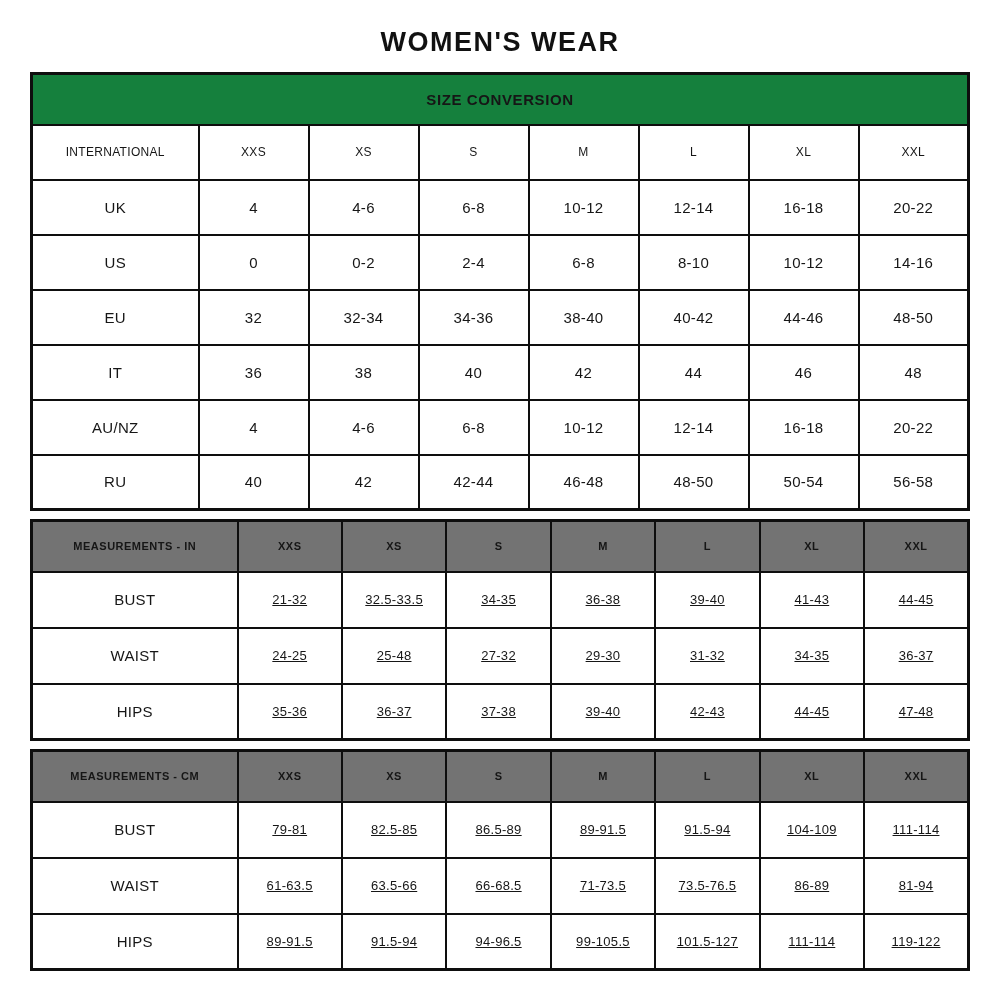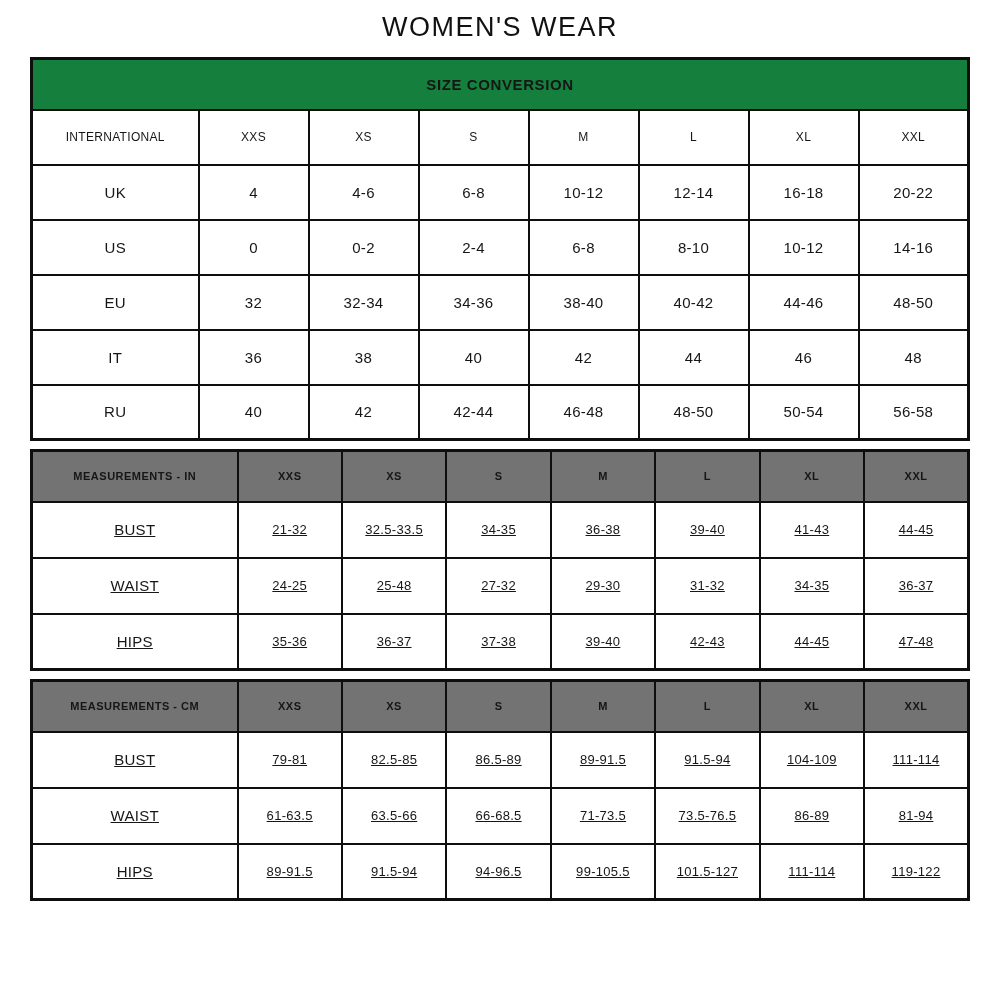--- a/index.html
+++ b/index.html
@@ -10,24 +10,24 @@
     width: 1000px;
     height: 1000px;
     font-family: "Liberation Sans", "DejaVu Sans", sans-serif;
     color: #161616;
   }
   .page {
     width: 1000px;
     padding: 10px 30px 0 30px;
   }
   h1.page-title {
-    margin: 0 0 13px 0;
+    margin: 15px 0 13px 0;
     text-align: center;
     font-size: 27px;
-    font-weight: 400;
+    font-weight: 700;
     letter-spacing: 1.5px;
     line-height: 34px;
     color: #111111;
   }
   table.grid {
     width: 940px;
     border-collapse: collapse;
     table-layout: fixed;
     border: 3px solid #0e0e0e;
     margin: 0 0 8px 0;
@@ -70,21 +70,20 @@
     height: 51px;
     background: #737373;
     font-size: 11px;
     font-weight: 700;
     letter-spacing: 0.5px;
   }
   table.meas tbody th {
     height: 56px;
     font-size: 15px;
     font-weight: 400;
-    text-decoration: underline;
   }
   table.meas tbody td {
     height: 56px;
     font-size: 13px;
     text-decoration: underline;
   }
 </style>
 </head>
 <body>
 
@@ -145,20 +144,30 @@
         </tr>
         <tr class="data-row">
           <th class="row-label">IT</th>
           <td class="cell">36</td>
           <td class="cell">38</td>
           <td class="cell">40</td>
           <td class="cell">42</td>
           <td class="cell">44</td>
           <td class="cell">46</td>
           <td class="cell">48</td>
+        </tr>
+        <tr class="data-row">
+          <th class="row-label">AU/NZ</th>
+          <td class="cell">4</td>
+          <td class="cell">4-6</td>
+          <td class="cell">6-8</td>
+          <td class="cell">10-12</td>
+          <td class="cell">12-14</td>
+          <td class="cell">16-18</td>
+          <td class="cell">20-22</td>
         </tr>
         <tr class="data-row">
           <th class="row-label">RU</th>
           <td class="cell">40</td>
           <td class="cell">42</td>
           <td class="cell">42-44</td>
           <td class="cell">46-48</td>
           <td class="cell">48-50</td>
           <td class="cell">50-54</td>
           <td class="cell">56-58</td>

